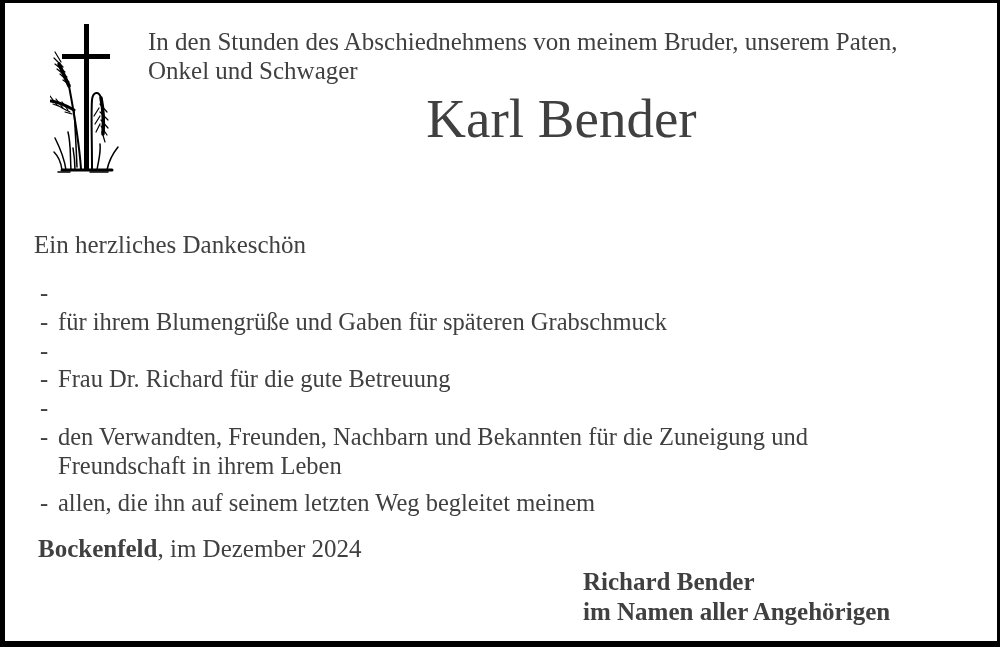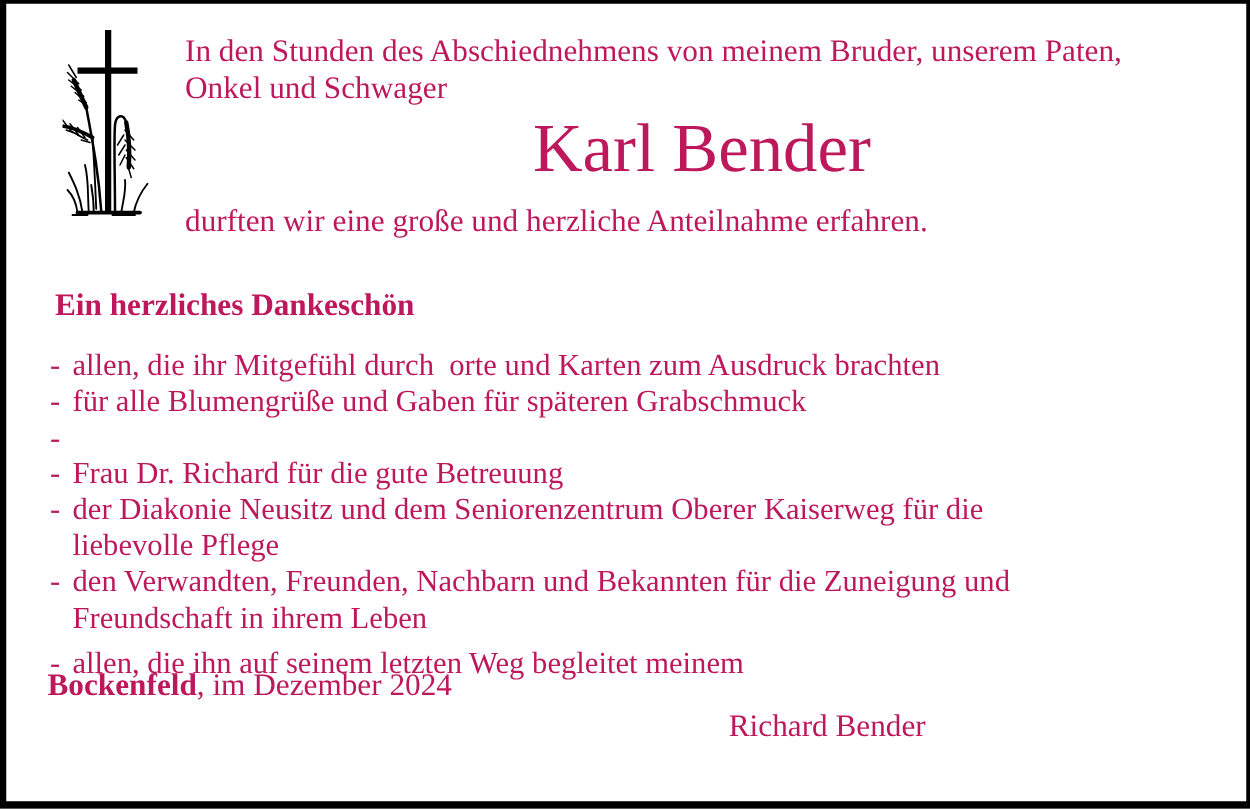--- a/index.html
+++ b/index.html
@@ -7,21 +7,21 @@
     padding: 0;
     background: #888;
     font-family: "Liberation Serif", "DejaVu Serif", serif;
   }
   .page {
     position: relative;
     width: 1000px;
     height: 647px;
     margin: 0 auto;
     background: #ffffff;
-    color: #be185d;
+    color: #404040;
     box-sizing: border-box;
     border-style: solid;
     border-color: #000000;
     border-width: 3px 3px 6px 5px;
     overflow: hidden;
   }
   .abs { position: absolute; }
 
   .intro {
     left: 143px; top: 24px;
@@ -38,23 +38,23 @@
     font-weight: normal;
     line-height: 60px;
   }
   .outro {
     left: 143px; top: 160px;
     width: 840px;
     font-size: 25px;
     line-height: 29px;
   }
   .thanks-heading {
-    left: 39px; top: 228px;
+    left: 29px; top: 228px;
     font-size: 25px;
-    font-weight: bold;
+    font-weight: normal;
   }
   ul.thanks-list {
     left: 35px; top: 276px;
     width: 945px;
     margin: 0; padding: 0;
     list-style: none;
     font-size: 24.5px;
     line-height: 28.8px;
   }
   ul.thanks-list li {
@@ -69,21 +69,21 @@
     white-space: pre-wrap;
   }
   .place-date {
     left: 33px; top: 532px;
     font-size: 25px;
   }
   .place-date .place { font-weight: bold; }
   .signature {
     left: 578px; top: 564px;
     font-size: 25px;
-    font-weight: normal;
+    font-weight: bold;
     line-height: 30px;
   }
   .illustration {
     left: 45px; top: 19px;
   }
 </style>
 </head>
 <body>
 
 <div class="page">
@@ -110,58 +110,55 @@
       <path d="M57 148 C59 138 64 130 68 125" stroke-width="1.5"></path>
       <path d="M12 148 C11 140 8 134 4 130" stroke-width="1.5"></path>
     </g>
   </svg>
 
   <div class="abs intro">In den Stunden des Abschiednehmens von meinem Bruder, unserem Paten,
 Onkel und Schwager</div>
 
   <div class="abs deceased-name">Karl Bender</div>
 
-  <div class="abs outro">durften wir eine große und herzliche Anteilnahme erfahren.</div>
 
   <div class="abs thanks-heading">Ein herzliches Dankeschön</div>
 
   <ul class="abs thanks-list">
 
   <li>
         <span class="dash">-</span>
-        <span class="item-text">allen, die ihr Mitgefühl durch  orte und Karten zum Ausdruck brachten</span>
       </li>
       <li>
         <span class="dash">-</span>
-        <span class="item-text">für alle Blumengrüße und Gaben für späteren Grabschmuck</span>
+        <span class="item-text">für ihrem Blumengrüße und Gaben für späteren Grabschmuck</span>
       </li>
       <li>
         <span class="dash">-</span>
       </li>
       <li>
         <span class="dash">-</span>
         <span class="item-text">Frau Dr. Richard für die gute Betreuung</span>
       </li>
       <li>
         <span class="dash">-</span>
-        <span class="item-text">der Diakonie Neusitz und dem Seniorenzentrum Oberer Kaiserweg für die
-liebevolle Pflege</span>
       </li>
       <li>
         <span class="dash">-</span>
         <span class="item-text">den Verwandten, Freunden, Nachbarn und Bekannten für die Zuneigung und
 Freundschaft in ihrem Leben</span>
       </li>
       <li>
         <span class="dash">-</span>
         <span class="item-text">allen, die ihn auf seinem letzten Weg begleitet meinem</span>
       </li>
     </ul>
 
   <div class="abs place-date">
     <span class="place">Bockenfeld</span><span>, im Dezember 2024</span>
   </div>
 
   <div class="abs signature">
     <div>Richard Bender</div>
+    <div>im Namen aller Angehörigen</div>
   </div>
 
 </div>
 
 </body></html>

